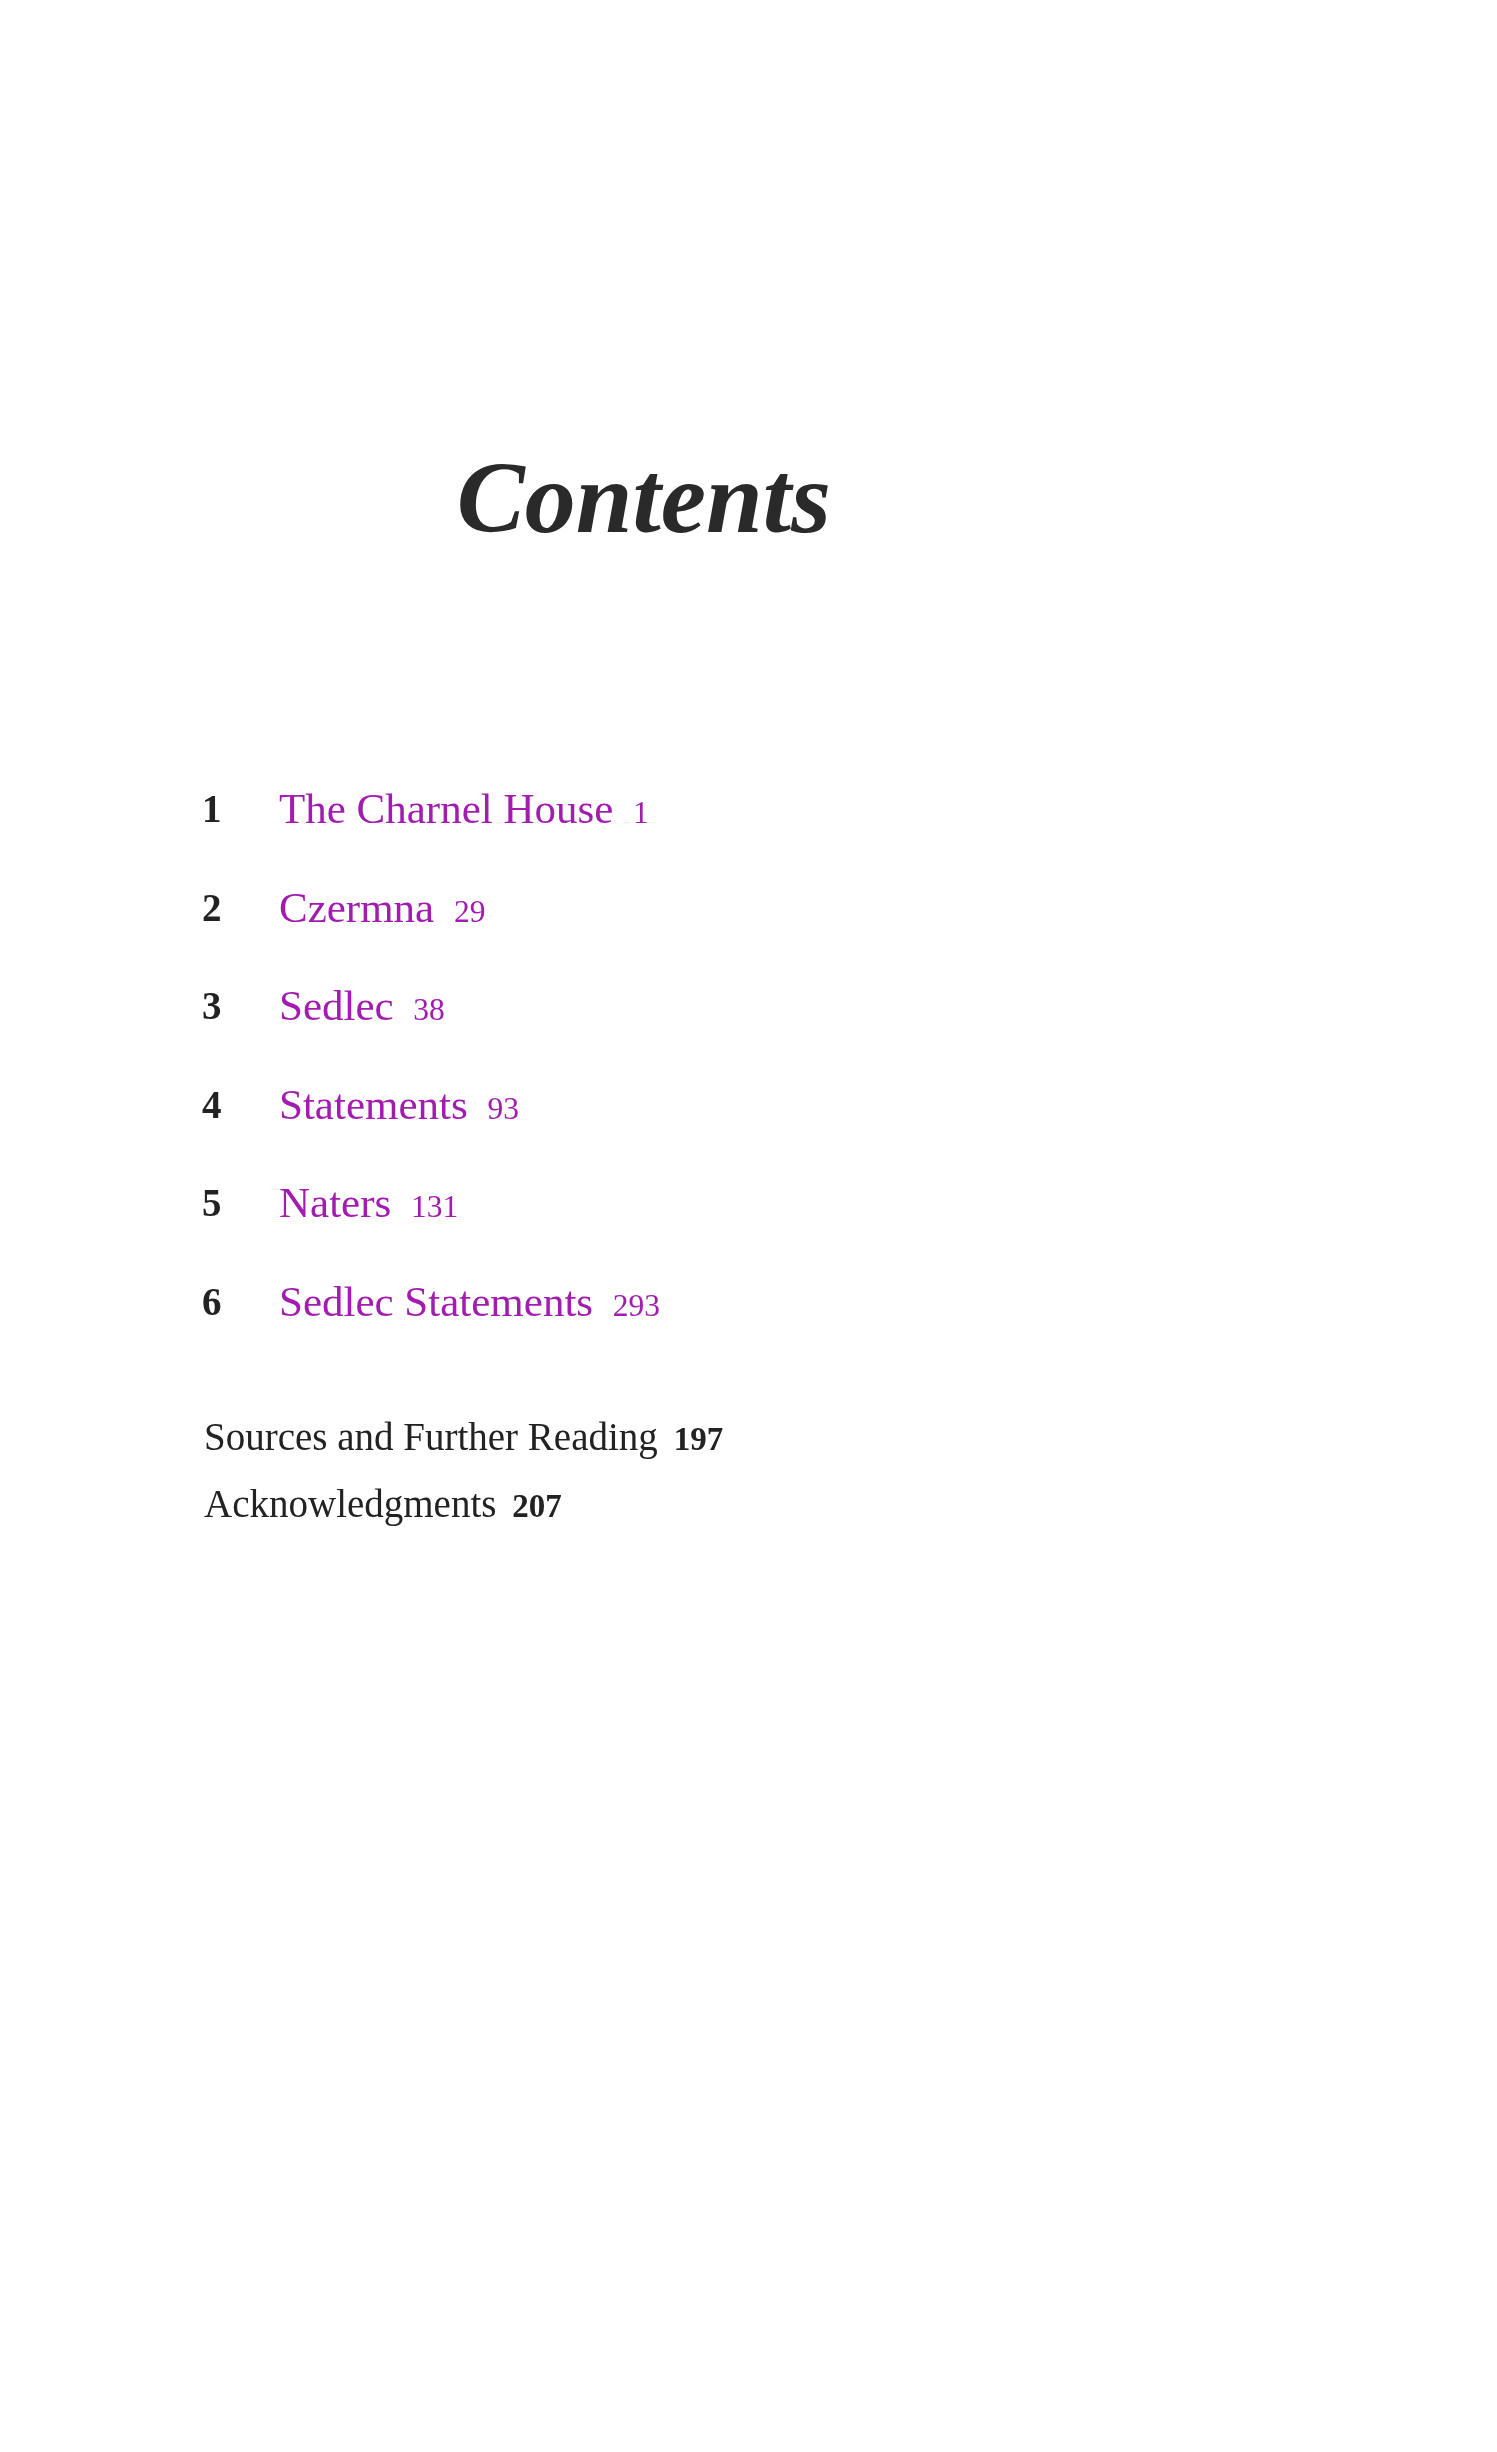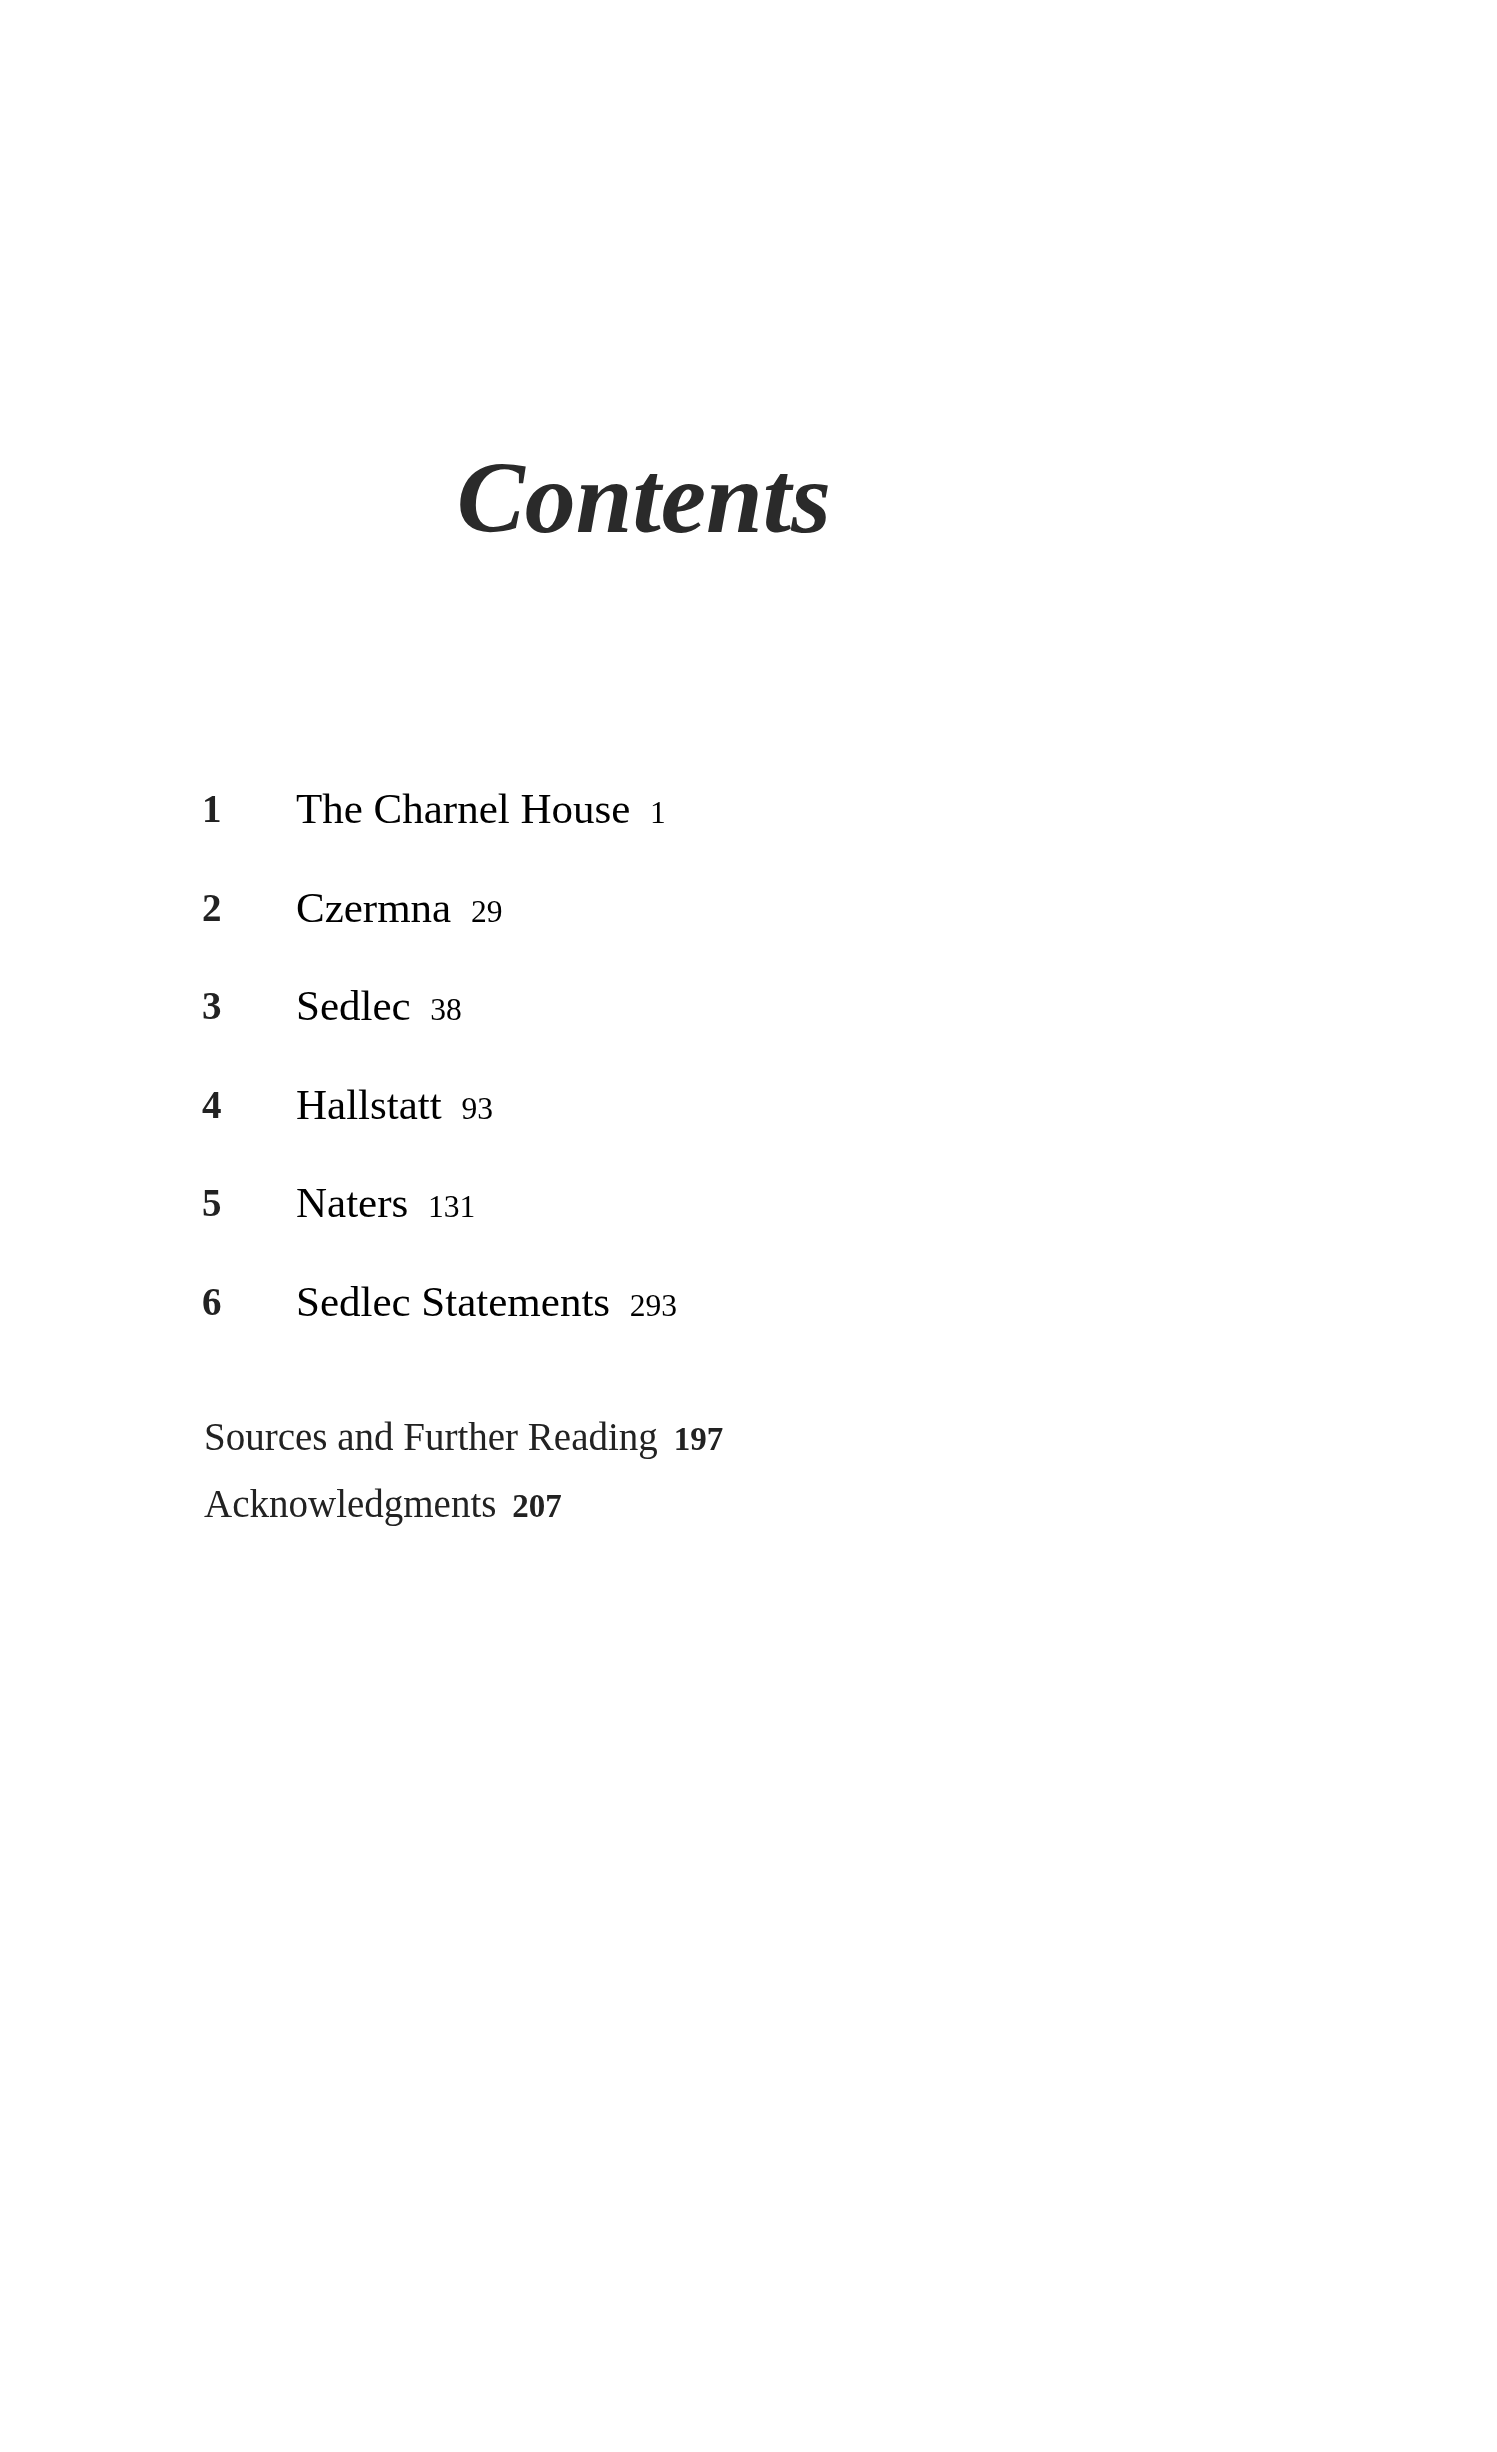--- a/index.html
+++ b/index.html
@@ -4,21 +4,21 @@
 <style>
   html, body { margin:0; padding:0; background:#ffffff; }
   body { width:1497px; height:2453px; position:relative; overflow:hidden;
          font-family:"Liberation Serif","DejaVu Serif",serif; color:#222222; }
   .title { position:absolute; left:0; width:1258px; top:379px; text-align:center;
            font-style:italic; font-weight:bold; font-size:102px; line-height:1; color:#2a2a2a;
            padding-left:29.6px; box-sizing:border-box; }
   .toc { position:absolute; left:0; top:0; }
   .row { position:absolute; left:202px; height:59px; white-space:nowrap; }
   .num { position:absolute; left:0; font-weight:bold; font-size:39px; line-height:59px; color:#222; }
-  .ch { position:absolute; left:94px; font-size:43px; line-height:59px; color:#000000; }
+  .ch { position:absolute; left:77px; font-size:43px; line-height:59px; color:#a21caf; }
   .pg { font-size:31.5px; margin-left:19.7px; }
   .back { position:absolute; left:204px; white-space:nowrap; font-size:39px; line-height:55px; }
   .back .lbl { }
   .back .pg { font-style:normal; font-size:33px; margin-left:15.8px;font-weight:bold; }
 </style>
 </head>
 <body>
 
 <h1 class="title">Contents</h1>
 
@@ -30,21 +30,21 @@
   <div class="row" style="top:878px">
     <span class="num">2</span>
     <span class="ch"><span>Czermna</span><span class="pg">29</span></span>
   </div>
   <div class="row" style="top:976px">
     <span class="num">3</span>
     <span class="ch"><span>Sedlec</span><span class="pg">38</span></span>
   </div>
   <div class="row" style="top:1075px">
     <span class="num">4</span>
-    <span class="ch"><span>Hallstatt</span><span class="pg">93</span></span>
+    <span class="ch"><span>Statements</span><span class="pg">93</span></span>
   </div>
   <div class="row" style="top:1173px">
     <span class="num">5</span>
     <span class="ch"><span>Naters</span><span class="pg">131</span></span>
   </div>
   <div class="row" style="top:1272px">
     <span class="num">6</span>
     <span class="ch"><span>Sedlec Statements</span><span class="pg">293</span></span>
   </div>
 

